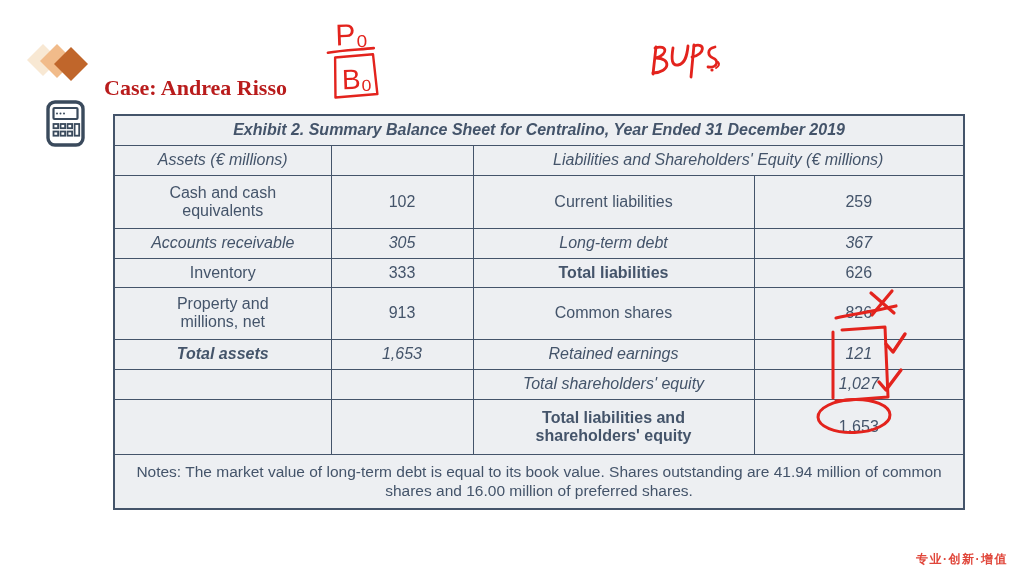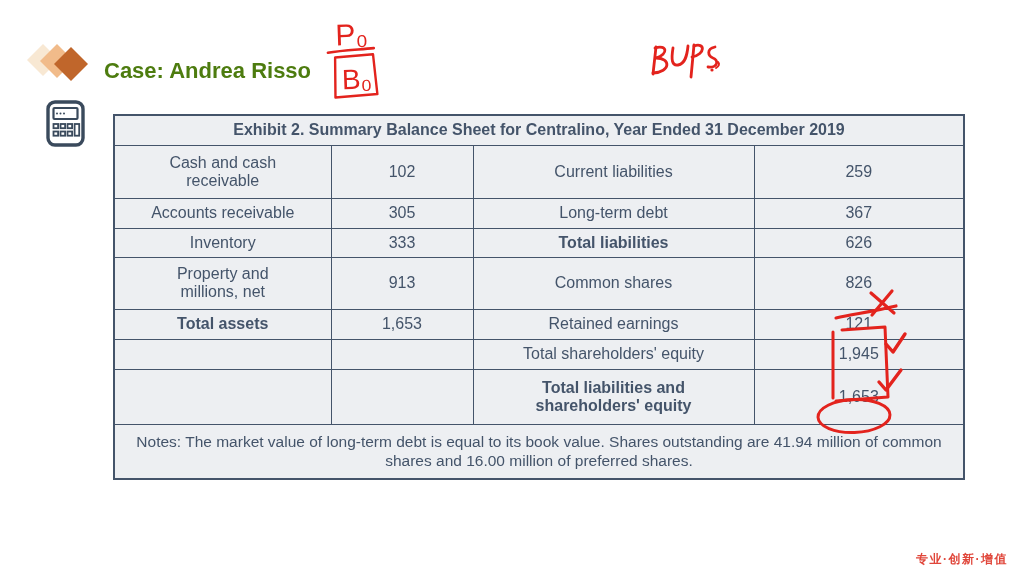--- a/index.html
+++ b/index.html
@@ -7,23 +7,24 @@
   body {
     width: 1024px; height: 576px;
     position: relative;
     background: #ffffff;
     font-family: "Liberation Sans", sans-serif;
     overflow: hidden;
   }
   
   .logo-svg { position: absolute; left: 25px; top: 40px; }
   .slide-title {
-    position: absolute; left: 104px; top: 57px;
-    font-size: 22px; font-weight: bold; color: #4d7c0f;
+    position: absolute; left: 104px; top: 74px;
+    font-size: 22px; font-weight: bold; color: #b91c1c;
     line-height: 28px;
+    font-family: Liberation Serif, serif;
   }
   .calc-svg { position: absolute; left: 46px; top: 100px; }
 
   
   .balance-table {
     position: absolute; left: 113px; top: 114px;
     width: 850px;
     border-collapse: collapse; table-layout: fixed;
     background: #edeff2;
     border: 2px solid #44546a;
@@ -38,21 +39,21 @@
     overflow: hidden;
   }
   .tbl-title { font-weight: bold; font-size: 17px; }
   .bold { font-weight: bold; }
   .notes {
     text-align: right;
     font-size: 15.5px !important;
     padding: 4px 9px !important;
     line-height: 1.25 !important;
   }
-  .h30 { height: 30px; } .h29 { height: 29px; }
+  .h30 { height: 30px; font-style: italic; } .h29 { height: 29px; }
   .h53 { height: 53px; } .h52 { height: 52px; }
   .h55 { height: 55px; }
 
   
   .ink-overlay {
     position: absolute; left: 0; top: 0;
     width: 1024px; height: 576px;
     pointer-events: none;
   }
 
@@ -93,23 +94,28 @@
   <colgroup>
     <col style="width:217px">
       <col style="width:142px">
       <col style="width:281px">
       <col style="width:210px">
   </colgroup>
   <tbody>
       <tr class="h30">
     <td colspan="4" class="tbl-title">Exhibit 2. Summary Balance Sheet for Centralino, Year Ended 31 December 2019</td>
   </tr>
+  <tr class="h30">
+    <td>Assets (€ millions)</td>
+    <td></td>
+    <td colspan="2">Liabilities and Shareholders' Equity (€ millions)</td>
+  </tr>
   <tr class="h53">
     <td>Cash and cash
-receivable</td>
+equivalents</td>
     <td>102</td>
     <td>Current liabilities</td>
     <td>259</td>
   </tr>
   <tr class="h30">
     <td>Accounts receivable</td>
     <td>305</td>
     <td>Long-term debt</td>
     <td>367</td>
   </tr>
@@ -129,21 +135,21 @@
   <tr class="h30">
     <td class="bold">Total assets</td>
     <td>1,653</td>
     <td>Retained earnings</td>
     <td>121</td>
   </tr>
   <tr class="h30">
     <td></td>
     <td></td>
     <td>Total shareholders' equity</td>
-    <td>1,945</td>
+    <td>1,027</td>
   </tr>
   <tr class="h55">
     <td></td>
     <td></td>
     <td class="bold">Total liabilities and
 shareholders' equity</td>
     <td>1,653</td>
   </tr>
   <tr class="h55">
     <td colspan="4" class="notes">Notes: The market value of long-term debt is equal to its book value. Shares outstanding are 41.94 million of common shares and 16.00 million of preferred shares.</td>

